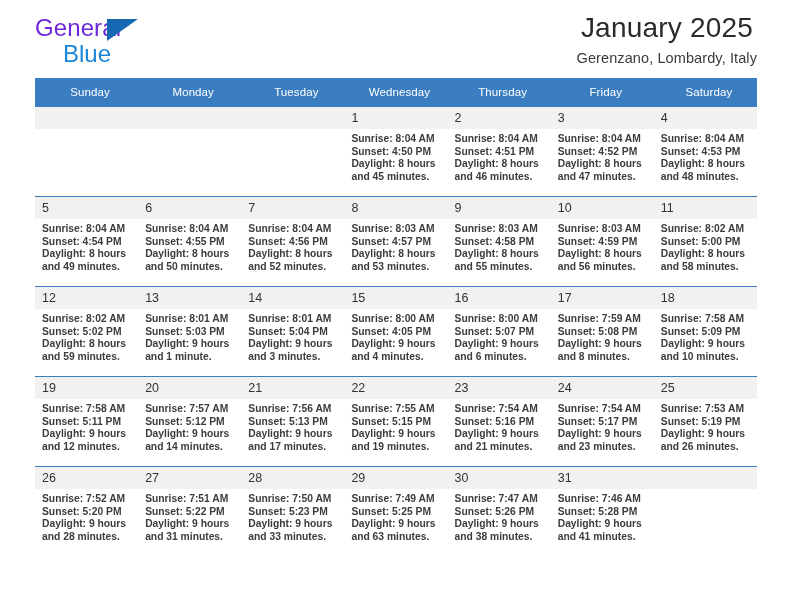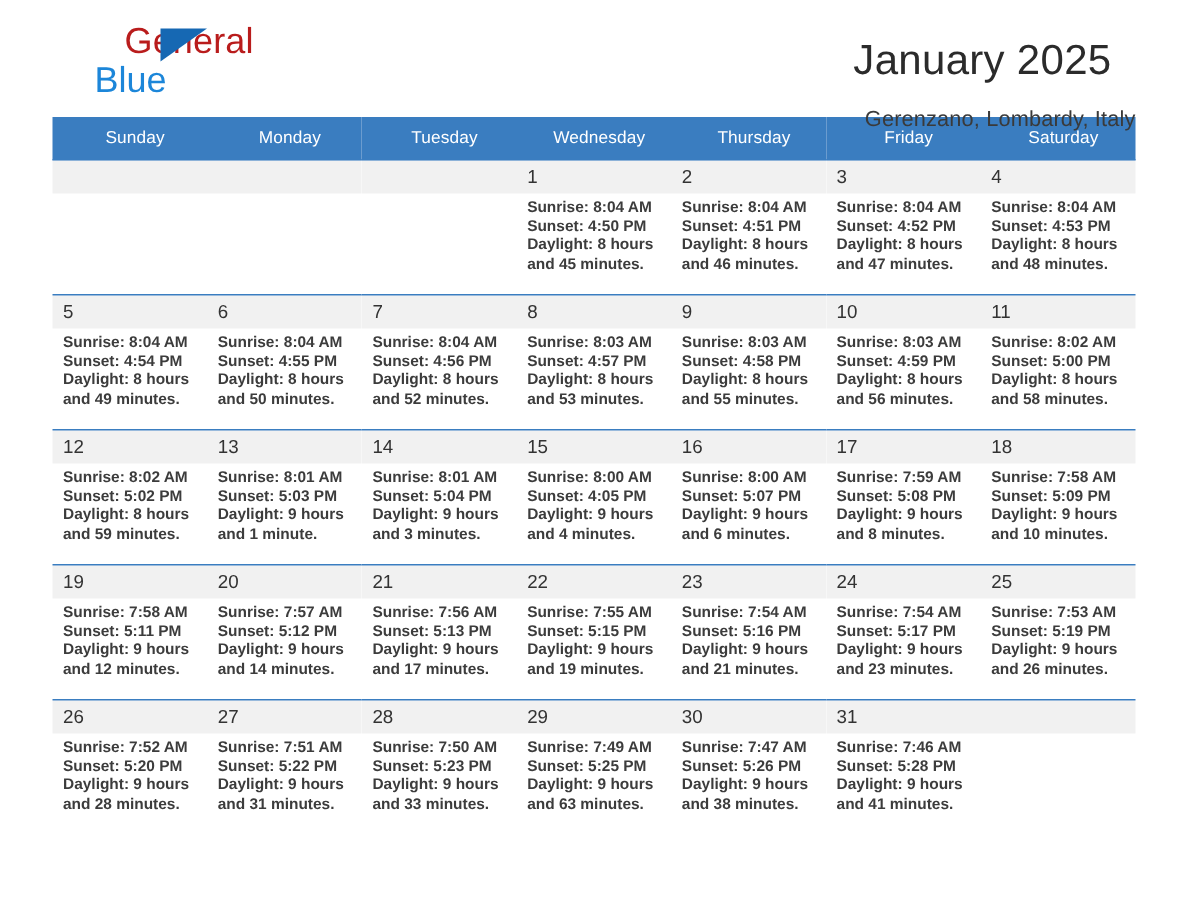--- a/index.html
+++ b/index.html
@@ -33,23 +33,22 @@
     top: 14px;
     width: 230px;
     height: 56px;
   }
   .logo-general {
     position: absolute;
     left: 0;
     top: 0;
     font-size: 24px;
     letter-spacing: 0.1px;
-    color: #b91c1c;
+    color: #6d28d9;
     font-family: "Liberation Sans", sans-serif;
-    margin-left: 48px;
   }
   .logo-tri {
     position: absolute;
     left: 72px;
     top: 5px;
     width: 0;
     height: 0;
     border-left: 31px solid #1668b3;
     border-bottom: 22px solid transparent;
   }
@@ -64,21 +63,21 @@
 
   .title-wrap {
     text-align: right;
     padding-top: 8px;
   }
   .cal-title {
     font-size: 28px;
     color: #2b2b2b;
     font-weight: normal;
     line-height: 1.15;
-    margin: 16px;
+    margin: 4px;
     letter-spacing: 0.2px;
   }
   .cal-subtitle {
     font-size: 14.5px;
     color: #3a3a3a;
     margin: 6px 0 0 0;
     letter-spacing: 0.1px;
   }
 
   

